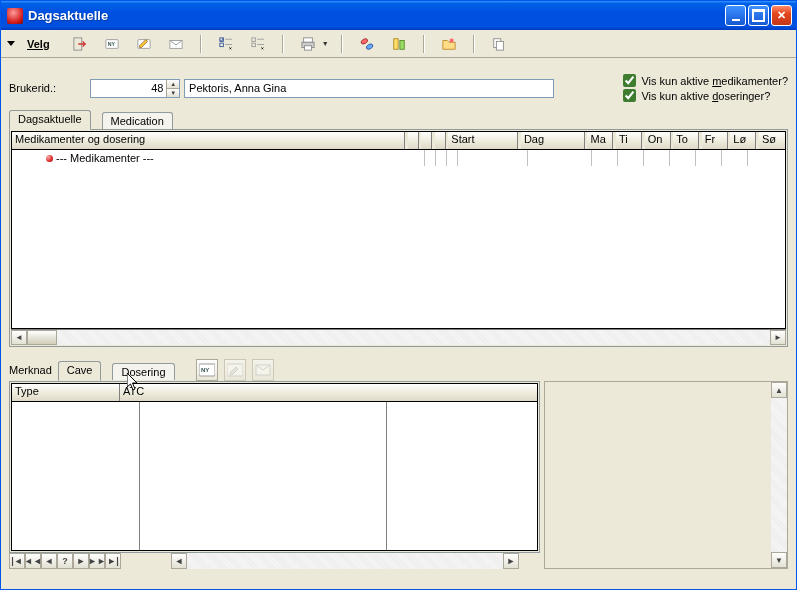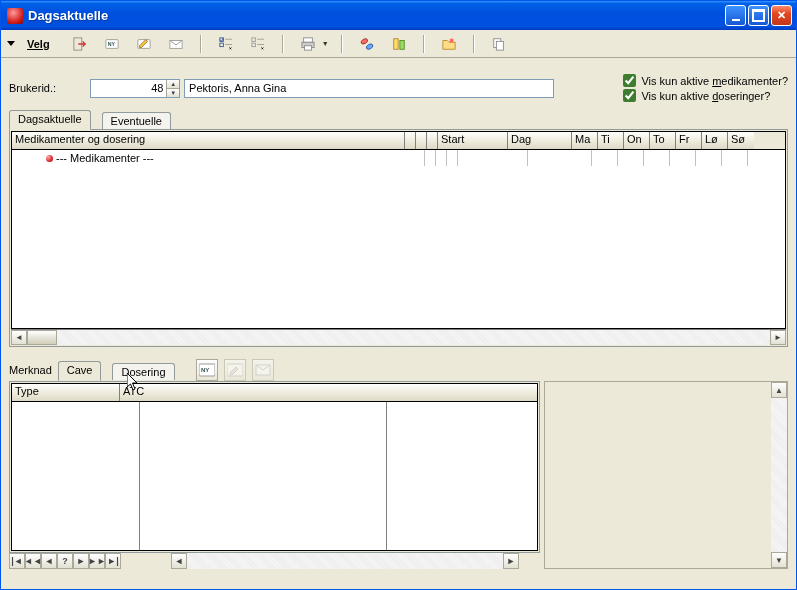--- a/index.html
+++ b/index.html
@@ -183,20 +183,21 @@
   background: #fff;
   height: 198px;
   display: flex;
   flex-direction: column;
 }
 .ghead {
   display: flex;
   background: #ece9d8;
   border-bottom: 1px solid #000;
   height: 18px;
+  justify-content: space-between;
 }
 .ghead .col, .grow .col {
   border-right: 1px solid #808080;
   padding: 1px 3px;
   overflow: hidden;
   white-space: nowrap;
 }
 .ghead .col { background: linear-gradient(#fefefe,#ece9d8 60%, #ded9c7); }
 .gbody { flex: 1; overflow: hidden; background: #fff; }
 .grow { display: flex; height: 16px; align-items: center; padding-left: 20px;}
@@ -403,21 +404,21 @@
         </label>
         <label>
           <input type="checkbox" checked="" style="">
           <span><span>Vis kun aktive </span><span class="underline">d</span><span>oseringer?</span></span>
         </label>
       </div>
     </div>
 
     <div class="tabs">
       <div class="tab active">Dagsaktuelle</div>
-      <div class="tab">Eventuelle</div>
+      <div class="tab">Medication</div>
     </div>
     <div class="panel">
       <div class="grid">
         <div class="ghead">
           <div class="col" style="width:393px">Medikamenter og dosering</div>
           <div class="col" style="width:11px"></div>
           <div class="col" style="width:11px"></div>
           <div class="col" style="width:11px"></div>
           <div class="col" style="width:70px">Start</div>
           <div class="col" style="width:64px">Dag</div>

